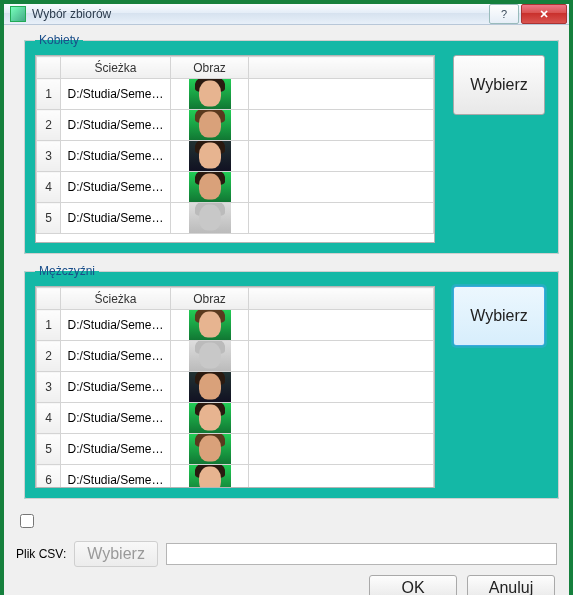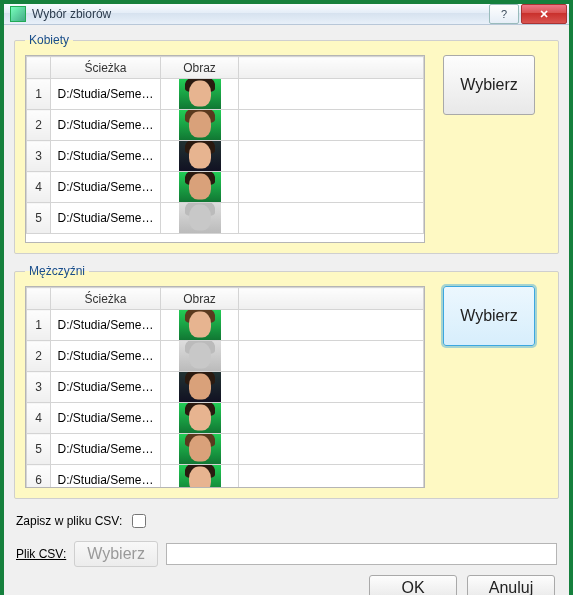--- a/index.html
+++ b/index.html
@@ -53,23 +53,23 @@
   }
   .client {
     flex: 1;
     padding: 8px 10px 10px 10px;
     display: flex; flex-direction: column;
     background: #f0f0f0;
   }
   fieldset.group {
     border: 1px solid #cfcfcf;
     border-radius: 2px;
-    margin: 0 0 10px 0;
+    margin: 0 0 10px 10px;
     padding: 8px 10px 10px 10px;
-    background: #fef9c3;
+    background: #14b8a6;
   }
   fieldset.group > legend {
     padding: 0 4px;
     color: #1a4e8a;
     font-size: 12px;
   }
   .group-row {
     display: flex;
     align-items: flex-start;
     gap: 18px;
@@ -182,21 +182,21 @@
     border: 1px solid #3ba7e0;
     box-shadow: 0 0 0 2px rgba(59,167,224,0.45);
     background: linear-gradient(to bottom,#ecf7fe,#d7eefc);
   }
   .csv-row {
     display: flex; align-items: center;
     gap: 8px;
     margin: 0 2px 8px 2px;
     font-size: 12px;
   }
-  .csv-row .lbl { white-space: nowrap; text-decoration: underline; }
+  .csv-row .lbl { white-space: nowrap; }
   .csv-row input[type=text]{
     flex: 1;
     height: 22px;
     border: 1px solid #b5b5b5;
     background: #fff;
     padding: 0 4px;
     font-size: 12px;
   }
   .csv-check {
     display: flex; align-items: center; gap: 6px;
@@ -415,21 +415,20 @@
                 </tr>
               </tbody>
             </table>
           </div>
         </div>
         <button class="btn big focus">Wybierz</button>
       </div>
     </fieldset>
 
     <div class="csv-check">
-      <span class="lbl">Zapisz w pliku CSV:</span>
       <input type="checkbox" style="">
     </div>
 
     <div class="csv-row">
       <span class="lbl">Plik CSV:</span>
       <button class="btn disabled" disabled="">Wybierz</button>
       <input type="text" value="" style="">
     </div>
 
     <div class="footer">

